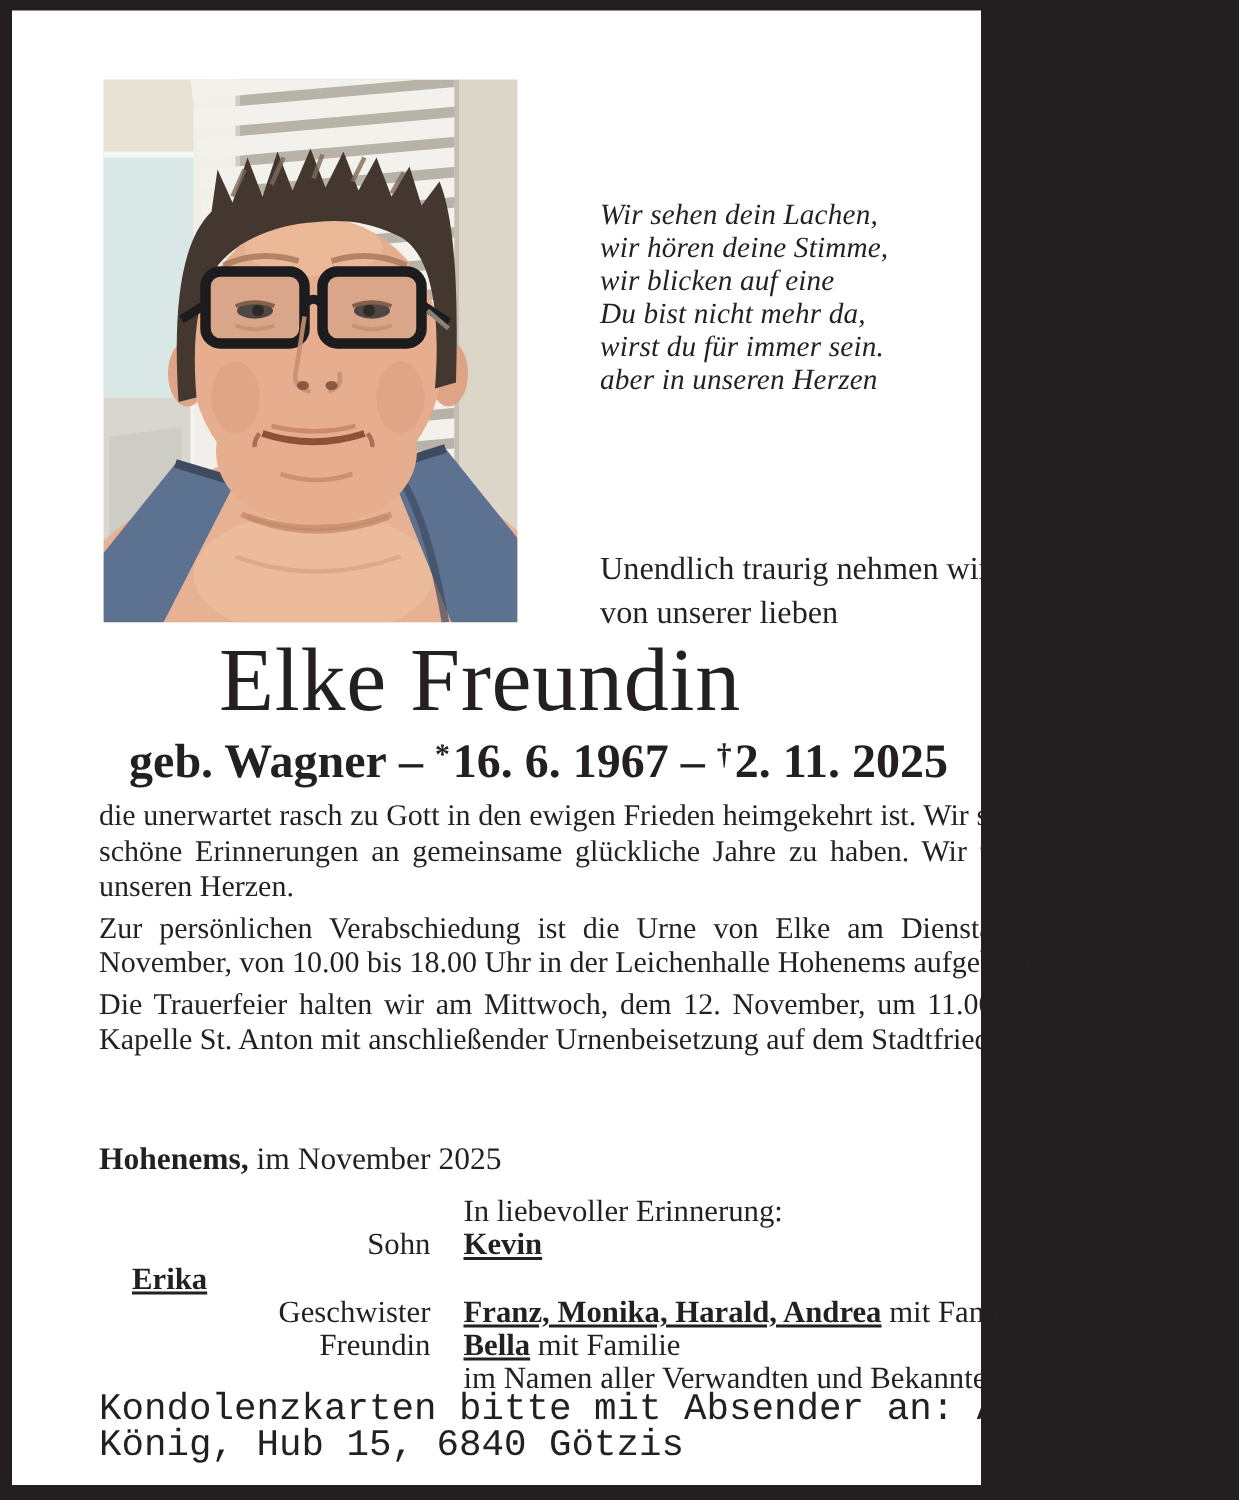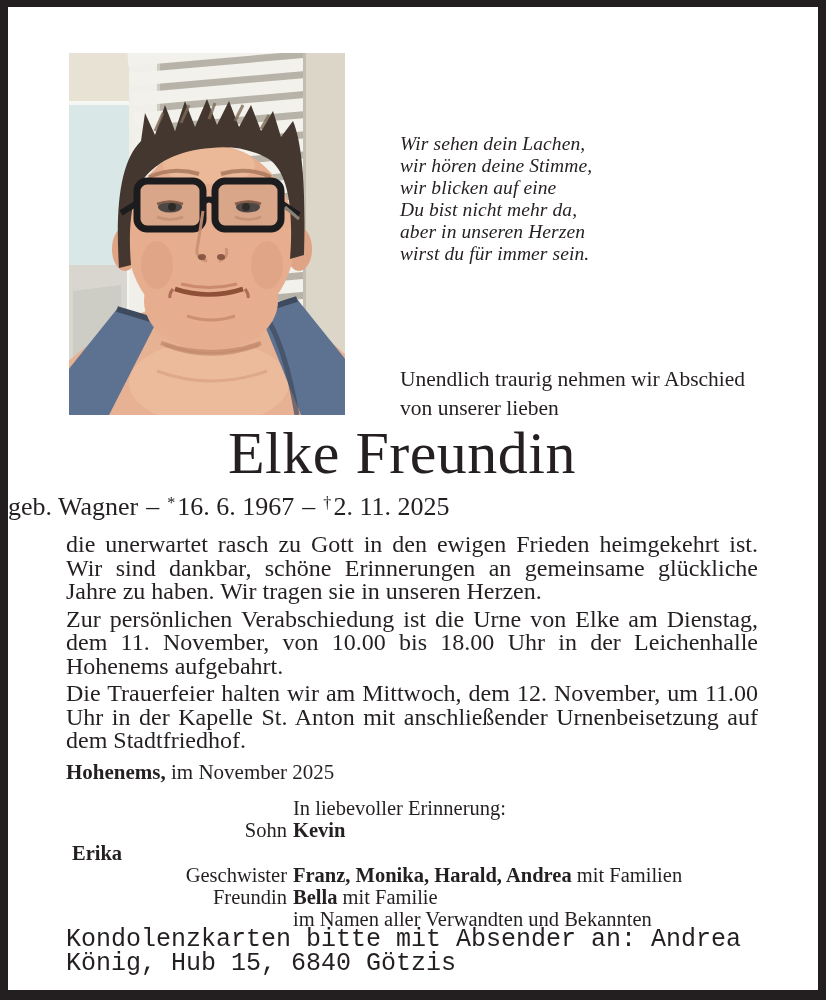--- a/index.html
+++ b/index.html
@@ -3,21 +3,21 @@
 <meta charset="utf-8">
 <style>
   html,body{margin:0;padding:0;}
   body{
     width:826px;height:1000px;overflow:hidden;position:relative;
     background:#231f20;
     font-family:"Liberation Serif", serif;
     color:#241f20;
   }
   .card{
-    position:absolute;left:8px;top:7px;width:810px;height:983px;
+    position:absolute;left:8px;top:7px;width:646px;height:983px;
     background:#ffffff;
   }
   .photo{
     position:absolute;left:61px;top:46px;width:276px;height:362px;
     overflow:hidden;background:#e9e5da;
   }
   .poem{
     position:absolute;left:392px;top:126px;width:360px;
     font-style:italic;font-size:19.5px;line-height:22px;
     letter-spacing:.1px;
@@ -27,41 +27,41 @@
     position:absolute;left:392px;top:358px;width:368px;
     font-size:21.5px;line-height:29px;
   }
   .name{
     position:absolute;left:0;right:22px;top:416px;
     text-align:center;font-size:60px;line-height:60px;
     letter-spacing:.5px;
   }
   .subline{
     position:absolute;left:0;right:22px;top:486px;
-    text-align:left;font-weight:normal;font-size:26px;line-height:28px;
+    text-align:right;font-weight:bold;font-size:32px;line-height:28px;
   }
   .subline .dash{margin:0 8px;}
   .subline .sym{font-size:0.62em;position:relative;top:-0.45em;margin-right:2px;}
   .bodytext{
     position:absolute;left:58px;top:526px;width:692px;
-    font-size:24px;line-height:23.5px;text-align:justify;
+    font-size:20px;line-height:23.5px;text-align:justify;
   }
   .bodytext p{margin:0 0 4px 0;}
   .dateline{
     position:absolute;left:58px;top:753px;font-size:21px;line-height:24px;
   }
   .dateline .place{font-weight:bold;}
   .mourners{
     position:absolute;left:58px;top:790px;width:700px;
     font-size:20.5px;line-height:22.3px;
   }
   .mrow{display:flex;}
   .mlabel{width:221px;text-align:right;flex:0 0 221px;}
-  .mval{margin-left:6px;}
-  .mnames{font-weight:bold;}
+  .mval{margin-left:22px;}
+  .mnames{font-weight:bold;text-decoration:underline;}
   .footer{
     position:absolute;left:58px;top:921px;width:700px;
     font-size:25px;line-height:24px;font-family:Liberation Mono, monospace;
   }
 </style>
 </head>
 <body>
 
 <div class="card">
 
@@ -165,22 +165,22 @@
       <path d="M 118 263 Q 142 271 166 263" stroke="#c4896b" stroke-width="3" fill="none" opacity="0.8"></path>
       <path d="M 92 290 Q 142 308 192 290" stroke="#c4896b" stroke-width="4" fill="none" opacity="0.8"></path>
     </svg>
   </div>
 
   <div class="poem">
     <span>Wir sehen dein Lachen,</span>
     <span>wir hören deine Stimme,</span>
     <span>wir blicken auf eine</span>
     <span>Du bist nicht mehr da,</span>
+    <span>wirst du für immer sein.</span>
     <span>aber in unseren Herzen</span>
-    <span>wirst du für immer sein.</span>
   </div>
 
   <div class="intro">Unendlich traurig nehmen wir Abschied von unserer lieben</div>
 
   <div class="name">Elke Freundin</div>
 
   <div class="subline">
     <span>geb. Wagner</span><span class="dash">–</span><span class="sym">*</span><span>16. 6. 1967</span><span class="dash">–</span><span class="sym">†</span><span>2. 11. 2025</span>
   </div>
 

